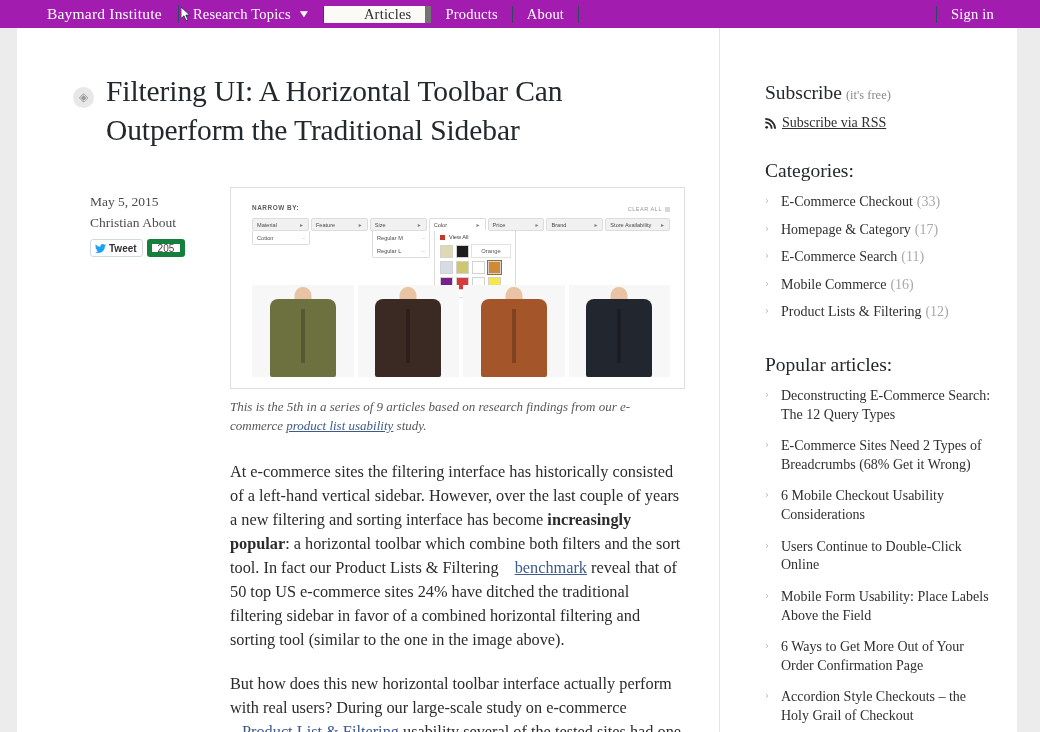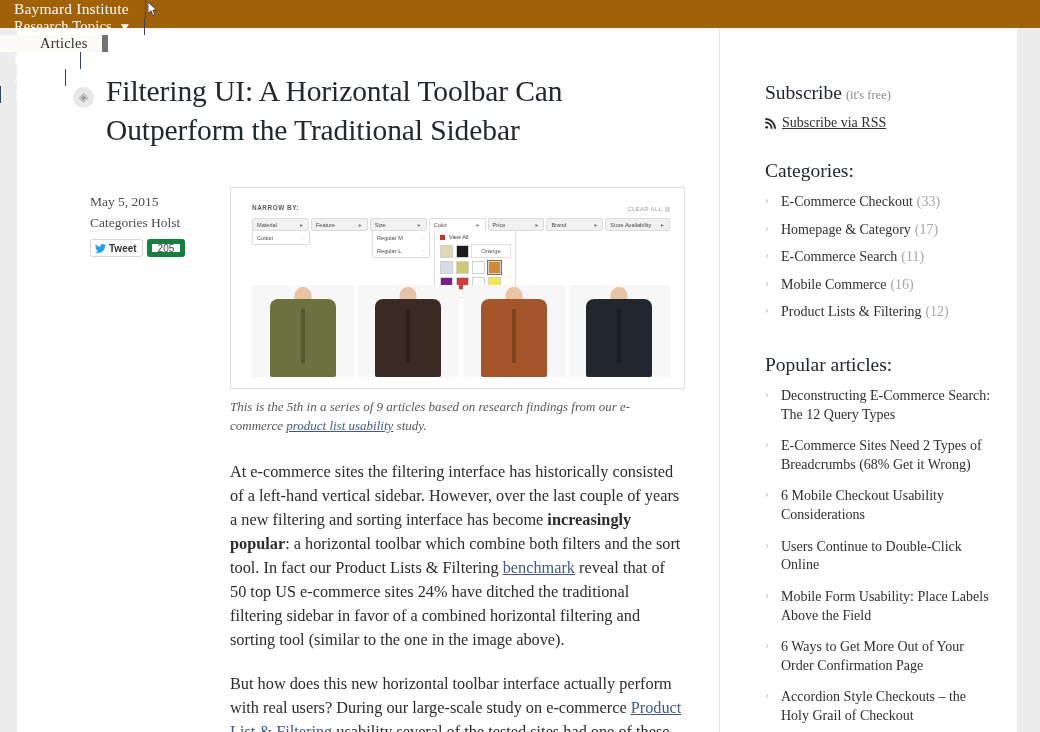--- a/index.html
+++ b/index.html
@@ -7,24 +7,23 @@
     width: 1040px; height: 732px;
     overflow: hidden;
     background: #ececec;
     font-family: "Liberation Serif", serif;
   }
 
   
   .topnav {
     position: absolute; top: 0; left: 0;
     width: 1040px; height: 28px;
-    background: #a16207;
-    display: flex; align-items: flex-start;
+    background: #a21caf;
+    display: flex; align-items: center;
     z-index: 50;
-    flex-direction: column;
   }
   .nav-spacer-left { width: 33px; }
   .nav-item {
     position: relative;
     display: flex; align-items: center;
     padding: 0 14px;
     color: #ffffff;
     font-family: "Liberation Serif", serif;
     font-size: 14.5px;
     letter-spacing: .2px;
@@ -332,20 +331,21 @@
   .body-copy p {
     font-family: "Liberation Serif", serif;
     font-size: 16.3px;
     line-height: 1.47;
     color: #2b2b2b;
     margin-bottom: 20px;
   }
   .body-copy a {
     color: #3d5a8a;
     text-decoration: underline;
+    margin-left: 12px;
   }
   .body-copy strong { font-weight: bold; }
 
   
   .rail {
     position: absolute;
     left: 748px; top: 0;
     width: 230px;
   }
   .rail h2 {
@@ -452,21 +452,21 @@
 
     <div class="title-row">
       <div class="prev-circle">◈</div>
       <h1 class="title">Filtering UI: A Horizontal Toolbar Can Outperform the Traditional Sidebar</h1>
     </div>
 
     <div class="meta-and-figure">
 
       <div class="byline">
         <div>May 5, 2015</div>
-        <div>Categories Holst</div>
+        <div>Christian About</div>
         <div class="tweet-row">
           <div class="tweet-btn">
             <span class="tweet-bird">
               <svg width="11" height="9" viewBox="0 0 16 13">
                 <path fill="#1da1f2" d="M16 1.54a6.6 6.6 0 0 1-1.89.52A3.3 3.3 0 0 0 15.55.24a6.6 6.6 0 0 1-2.09.8A3.28 3.28 0 0 0 7.88 4.03 9.32 9.32 0 0 1 1.11.6a3.28 3.28 0 0 0 1.02 4.38A3.25 3.25 0 0 1 .64 4.57v.04a3.28 3.28 0 0 0 2.63 3.22 3.3 3.3 0 0 1-1.48.06 3.28 3.28 0 0 0 3.06 2.28A6.58 6.58 0 0 1 0 11.53a9.29 9.29 0 0 0 5.03 1.48c6.04 0 9.34-5 9.34-9.34l-.01-.43A6.67 6.67 0 0 0 16 1.54z"></path>
               </svg>
             </span>
             <span>Tweet</span>
           </div>
           <div class="tweet-count">

